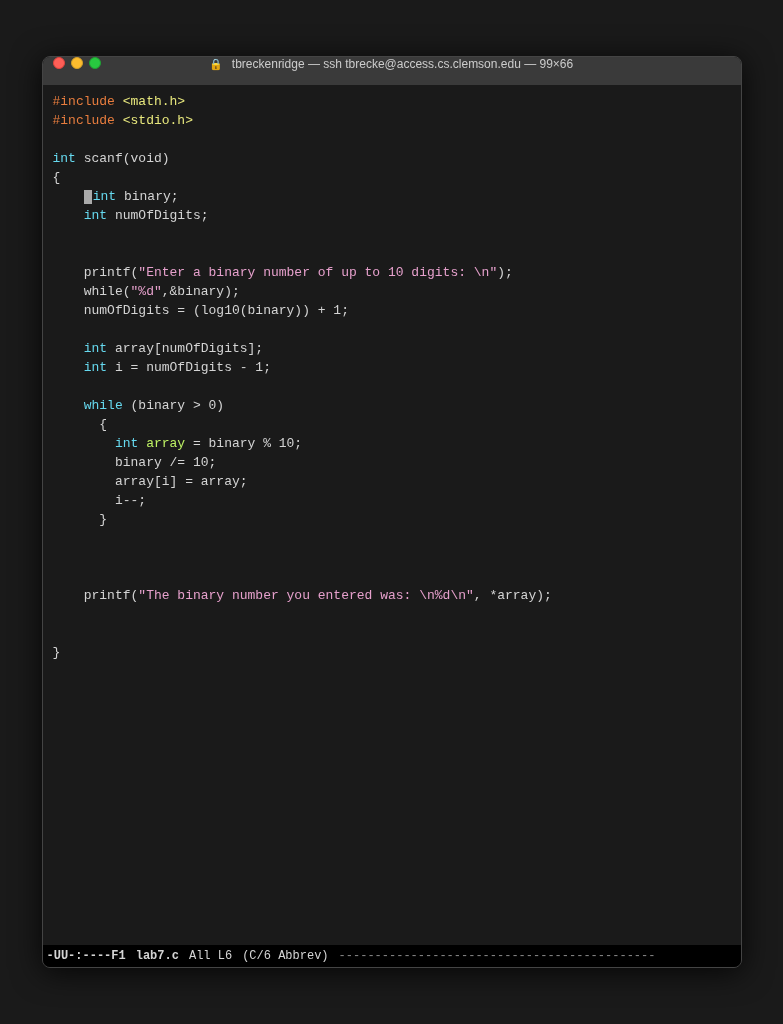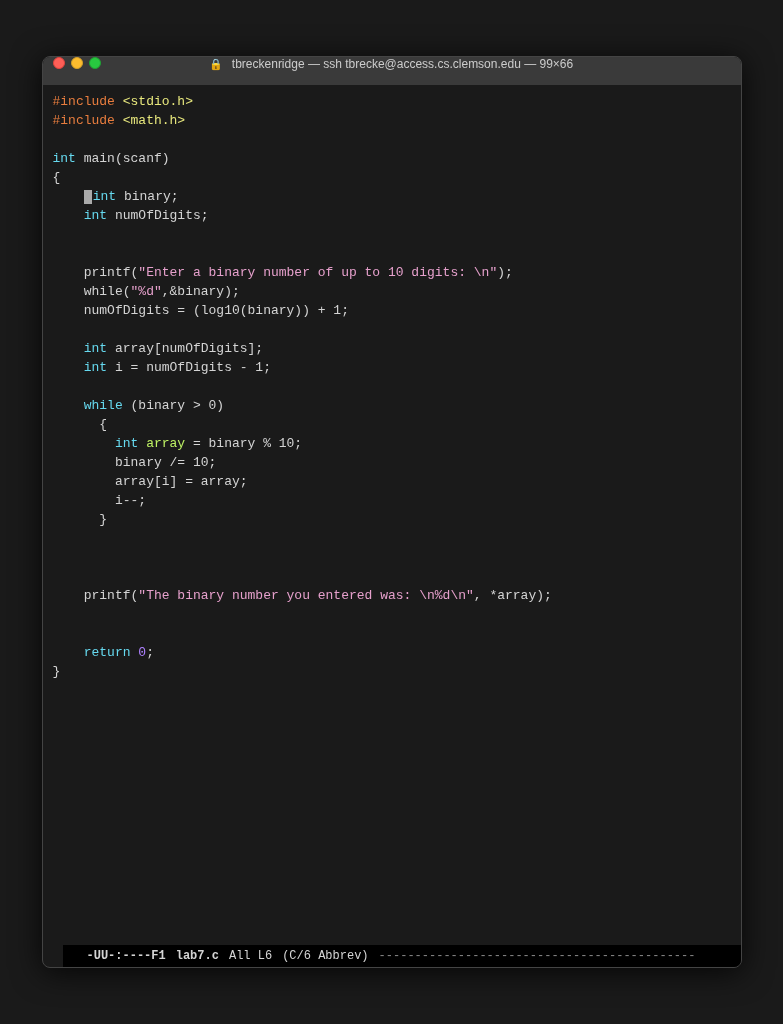--- a/index.html
+++ b/index.html
@@ -117,26 +117,25 @@
     .c-string { color: #e6a0cc; }
     .c-plain { color: #d4d4d4; }
     .c-orange { color: #bef264; }
     .c-purple { color: #ae81ff; }
 
     .status-bar {
       background: #000;
       color: #d4d4d4;
       font-size: 12px;
       font-family: 'Courier New', Courier, monospace;
-      padding: 2px 24px;
+      padding: 2px 4px;
       height: 22px;
       display: flex;
       align-items: center;
       gap: 10px;
-      margin-left: 20px;
     }
 
     .status-info {
       color: #d4d4d4;
       font-weight: bold;
     }
 
     .status-dashes {
       color: #888;
       flex: 1;
@@ -156,31 +155,31 @@
     <div class="title-text">
       <span class="title-icon">🔒</span>
       <span>tbreckenridge — ssh tbrecke@access.cs.clemson.edu — 99×66</span>
     </div>
   </div>
 
 
   <div class="editor-area">
 
     <div class="code-line">
+      <span class="line-content"><span class="c-preprocessor">#include</span> <span class="c-include-path">&lt;math.h&gt;</span></span>
+    </div>
+
+    <div class="code-line">
       <span class="line-content"><span class="c-preprocessor">#include</span> <span class="c-include-path">&lt;stdio.h&gt;</span></span>
     </div>
 
-    <div class="code-line">
-      <span class="line-content"><span class="c-preprocessor">#include</span> <span class="c-include-path">&lt;math.h&gt;</span></span>
-    </div>
-
-    <div class="code-line"></div>
-
-    <div class="code-line">
-      <span class="line-content"><span class="c-type">int</span> <span class="c-plain">main(scanf)</span></span>
+    <div class="code-line"></div>
+
+    <div class="code-line">
+      <span class="line-content"><span class="c-type">int</span> <span class="c-plain">scanf(void)</span></span>
     </div>
 
     <div class="code-line">
       <span class="line-content"><span class="c-plain">{</span></span>
     </div>
 
     <div class="code-line">
       <span class="line-content">    <span class="cursor-block"></span><span class="c-type">int</span><span class="c-plain"> binary;</span></span>
     </div>
 
@@ -247,23 +246,20 @@
     <div class="code-line"></div>
     <div class="code-line"></div>
 
     <div class="code-line">
       <span class="line-content">    <span class="c-plain">printf(</span><span class="c-string">"The binary number you entered was: \n%d\n"</span><span class="c-plain">, *array);</span></span>
     </div>
 
     <div class="code-line"></div>
     <div class="code-line"></div>
 
-    <div class="code-line">
-      <span class="line-content">    <span class="c-type">return</span><span class="c-plain"> </span><span class="c-purple">0</span><span class="c-plain">;</span></span>
-    </div>
 
     <div class="code-line">
       <span class="line-content"><span class="c-plain">}</span></span>
     </div>
 
   </div>
 
   <div class="status-bar">
     <span class="status-info">-UU-:----F1</span>
     <span class="status-info">lab7.c</span>

